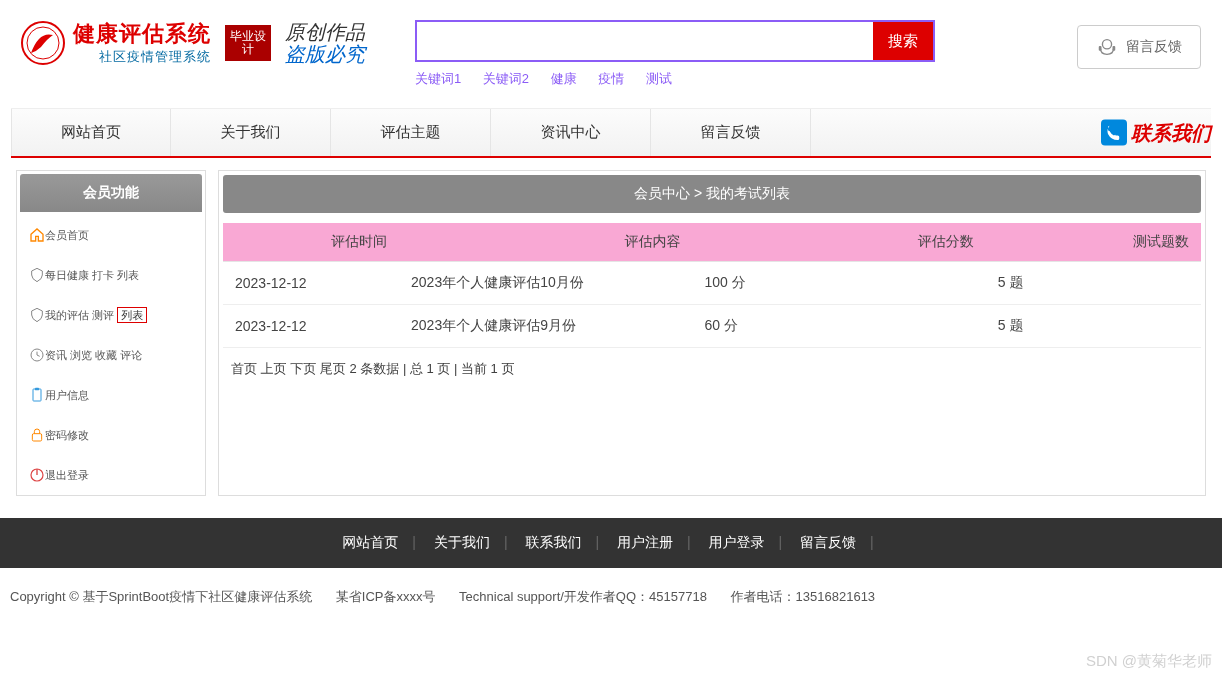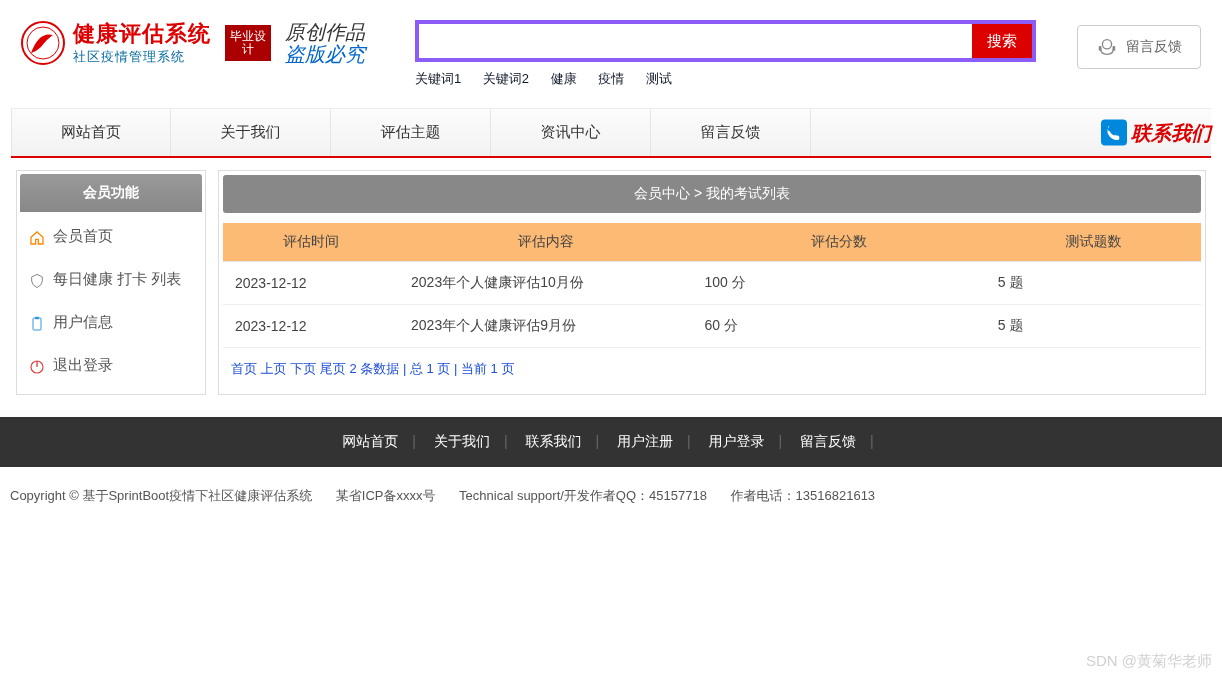--- a/index.html
+++ b/index.html
@@ -4,63 +4,63 @@
 <style>
 * { margin: 0; padding: 0; box-sizing: border-box; }
 body { font-family: "Microsoft YaHei", Arial, sans-serif; font-size: 14px; color: #333; background: #fff; }
 .container { width: 1200px; margin: 0 auto; }
 
 
 .header { padding: 20px 10px 10px 10px; display: flex; align-items: flex-start; }
 .logo-area { display: flex; align-items: center; gap: 8px; }
 .logo-circle { width: 44px; height: 44px; border-radius: 50%; border: 2px solid #d00; position: relative; display: flex; align-items: center; justify-content: center; }
 .logo-circle svg { width: 36px; height: 36px; }
-.logo-text { line-height: 1.3; }
+.logo-text { line-height: 1.3; text-align: right; }
 .logo-title { color: #d00; font-size: 22px; font-weight: bold; letter-spacing: 1px; }
 .logo-sub { color: #0369a1; font-size: 13px; letter-spacing: 1px; }
 .badge { background: #a00; color: #fff; font-size: 12px; padding: 5px 4px; line-height: 1.1; width: 46px; text-align: center; margin-left: 6px; }
 .script-text { font-family: cursive, "KaiTi"; font-size: 20px; line-height: 1.1; font-style: italic; margin-left: 6px; }
 .script-text .line2 { color: #0066cc; }
 
 .search-area { margin-left: 50px; flex: 1; }
-.search-box { display: flex; border: 4px solid #8b5cf6; width: 621px; height: 42px; }
+.search-box { display: flex; border: 2px solid #8b5cf6; width: 520px; height: 42px; }
 .search-input { flex: 1; border: none; outline: none; padding: 0 10px; font-size: 14px; }
 .search-btn { width: 60px; background: #d00; color: #fff; border: none; font-size: 15px; cursor: pointer; }
-.keywords { margin-top: 8px; color: #0f172a; font-size: 13px; }
+.keywords { margin-top: 8px; color: #8b5cf6; font-size: 13px; }
 .keywords span { margin-right: 18px; cursor: pointer; }
 
 .feedback-btn { border: 1px solid #ccc; border-radius: 4px; padding: 10px 18px; display: flex; align-items: center; gap: 8px; cursor: pointer; color: #666; margin-left: auto; margin-top: 5px; }
 .feedback-btn svg { width: 22px; height: 22px; }
 
 
 .nav-wrap { border-top: 1px solid #eee; border-bottom: 2px solid #d00; background: linear-gradient(#fcfcfc, #f2f2f2); margin-top: 10px; }
 .nav { display: flex; position: relative; }
 .nav-item { width: 160px; text-align: center; padding: 14px 0; font-size: 15px; color: #333; cursor: pointer; border-right: 1px solid #e5e5e5; }
 .nav-item:first-child { border-left: 1px solid #e5e5e5; }
 .contact-us { position: absolute; right: 0; top: 50%; transform: translateY(-50%); display: flex; align-items: center; gap: 4px; font-size: 20px; color: #d00; font-weight: bold; font-style: italic; }
 .contact-us .phone-icon { width: 26px; height: 26px; background: #0088dd; border-radius: 4px; display: flex; align-items: center; justify-content: center; }
 
 
 .main { display: flex; gap: 12px; padding: 12px 5px; }
 .sidebar { width: 190px; border: 1px solid #ddd; }
 .sidebar-header { background: linear-gradient(#999, #888); color: #fff; text-align: center; padding: 10px 0; font-weight: bold; border-radius: 3px 3px 0 0; margin: 3px; }
-.sidebar-item { padding: 12px 12px; display: flex; align-items: flex-end; gap: 8px; cursor: pointer; color: #555; font-size: 15px; }
+.sidebar-item { padding: 12px 12px; display: flex; align-items: flex-end; gap: 0; cursor: pointer; color: #555; font-size: 11px; }
 .sidebar-item svg { width: 16px; height: 16px; flex-shrink: 0; }
 .sidebar-item .highlight { border: 1px solid #d00; padding: 1px 3px; color: #333; }
 .icon-orange { color: #ff8800; }
 .icon-gray { color: #888; }
 .icon-blue { color: #3399dd; }
 .icon-red { color: #dd4444; }
 
 .content { flex: 1; border: 1px solid #ddd; padding: 4px; }
 .breadcrumb { background: #888; color: #fff; text-align: center; padding: 10px 0; font-size: 14px; border-radius: 3px; }
 .table { width: 100%; border-collapse: collapse; margin-top: 10px; }
-.table th { background: #fdba74; text-align: center; padding: 10px 12px; font-weight: normal; color: #444; border-bottom: 1px solid #e5e5e5; }
+.table th { background: #f9a8d4; text-align: right; padding: 10px 12px; font-weight: normal; color: #444; border-bottom: 1px solid #e5e5e5; }
 .table td { padding: 12px; border-bottom: 1px solid #eee; color: #444; }
-.pagination { padding: 12px 8px; color: #1d4ed8; font-size: 13px; }
+.pagination { padding: 12px 8px; color: #404040; font-size: 13px; }
 
 
 .footer-nav { background: #333; color: #fff; padding: 16px 12px; text-align: center; margin-top: 10px; }
 .footer-nav a { color: #fff; text-decoration: none; margin: 0 4px; }
 .footer-nav .sep { color: #666; margin: 0 10px; }
 .copyright { padding: 20px 0; color: #555; font-size: 13px; }
 .copyright span { margin: 0 10px; }
 .watermark { position: fixed; right: 10px; bottom: 15px; color: rgba(150,150,150,0.45); font-size: 15px; pointer-events: none; }
 </style>
 </head>
@@ -141,30 +141,50 @@
         <span>会员首页</span>
       </div>
 
       <div class="sidebar-item">
         <svg class="icon-gray" viewBox="0 0 24 24">
             <path d="M12 2 L20 6 L20 12 Q20 18 12 22 Q4 18 4 12 L4 6 Z" fill="none" stroke="currentColor" stroke-width="1.5"></path>
           </svg>
         <span>每日健康 打卡 列表</span>
       </div>
 
-
+      <div class="sidebar-item">
+        <svg class="icon-gray" viewBox="0 0 24 24">
+            <path d="M12 2 L20 6 L20 12 Q20 18 12 22 Q4 18 4 12 L4 6 Z" fill="none" stroke="currentColor" stroke-width="1.5"></path>
+          </svg>
+        <span><span>我的评估 测评 </span><span class="highlight">列表</span></span>
+      </div>
+
+      <div class="sidebar-item">
+        <svg class="icon-gray" viewBox="0 0 24 24">
+            <circle cx="12" cy="12" r="9" fill="none" stroke="currentColor" stroke-width="1.5"></circle>
+            <path d="M12 7 L12 12 L16 14" stroke="currentColor" stroke-width="1.5" fill="none"></path>
+          </svg>
+        <span>资讯 浏览 收藏 评论</span>
+      </div>
 
       <div class="sidebar-item">
         <svg class="icon-blue" viewBox="0 0 24 24">
             <rect x="6" y="3" width="12" height="18" rx="1" fill="none" stroke="currentColor" stroke-width="1.5"></rect>
             <rect x="9" y="1" width="6" height="4" rx="1" fill="currentColor"></rect>
           </svg>
         <span>用户信息</span>
       </div>
 
+      <div class="sidebar-item">
+        <svg class="icon-orange" viewBox="0 0 24 24">
+            <rect x="5" y="10" width="14" height="11" rx="2" fill="none" stroke="currentColor" stroke-width="1.5"></rect>
+            <path d="M8 10 L8 7 Q8 3 12 3 Q16 3 16 7 L16 10" fill="none" stroke="currentColor" stroke-width="1.5"></path>
+          </svg>
+        <span>密码修改</span>
+      </div>
 
       <div class="sidebar-item">
         <svg class="icon-red" viewBox="0 0 24 24">
             <circle cx="12" cy="12" r="9" fill="none" stroke="currentColor" stroke-width="1.8"></circle>
             <line x1="12" y1="3" x2="12" y2="12" stroke="currentColor" stroke-width="2"></line>
           </svg>
         <span>退出登录</span>
       </div>
     </div>
 

